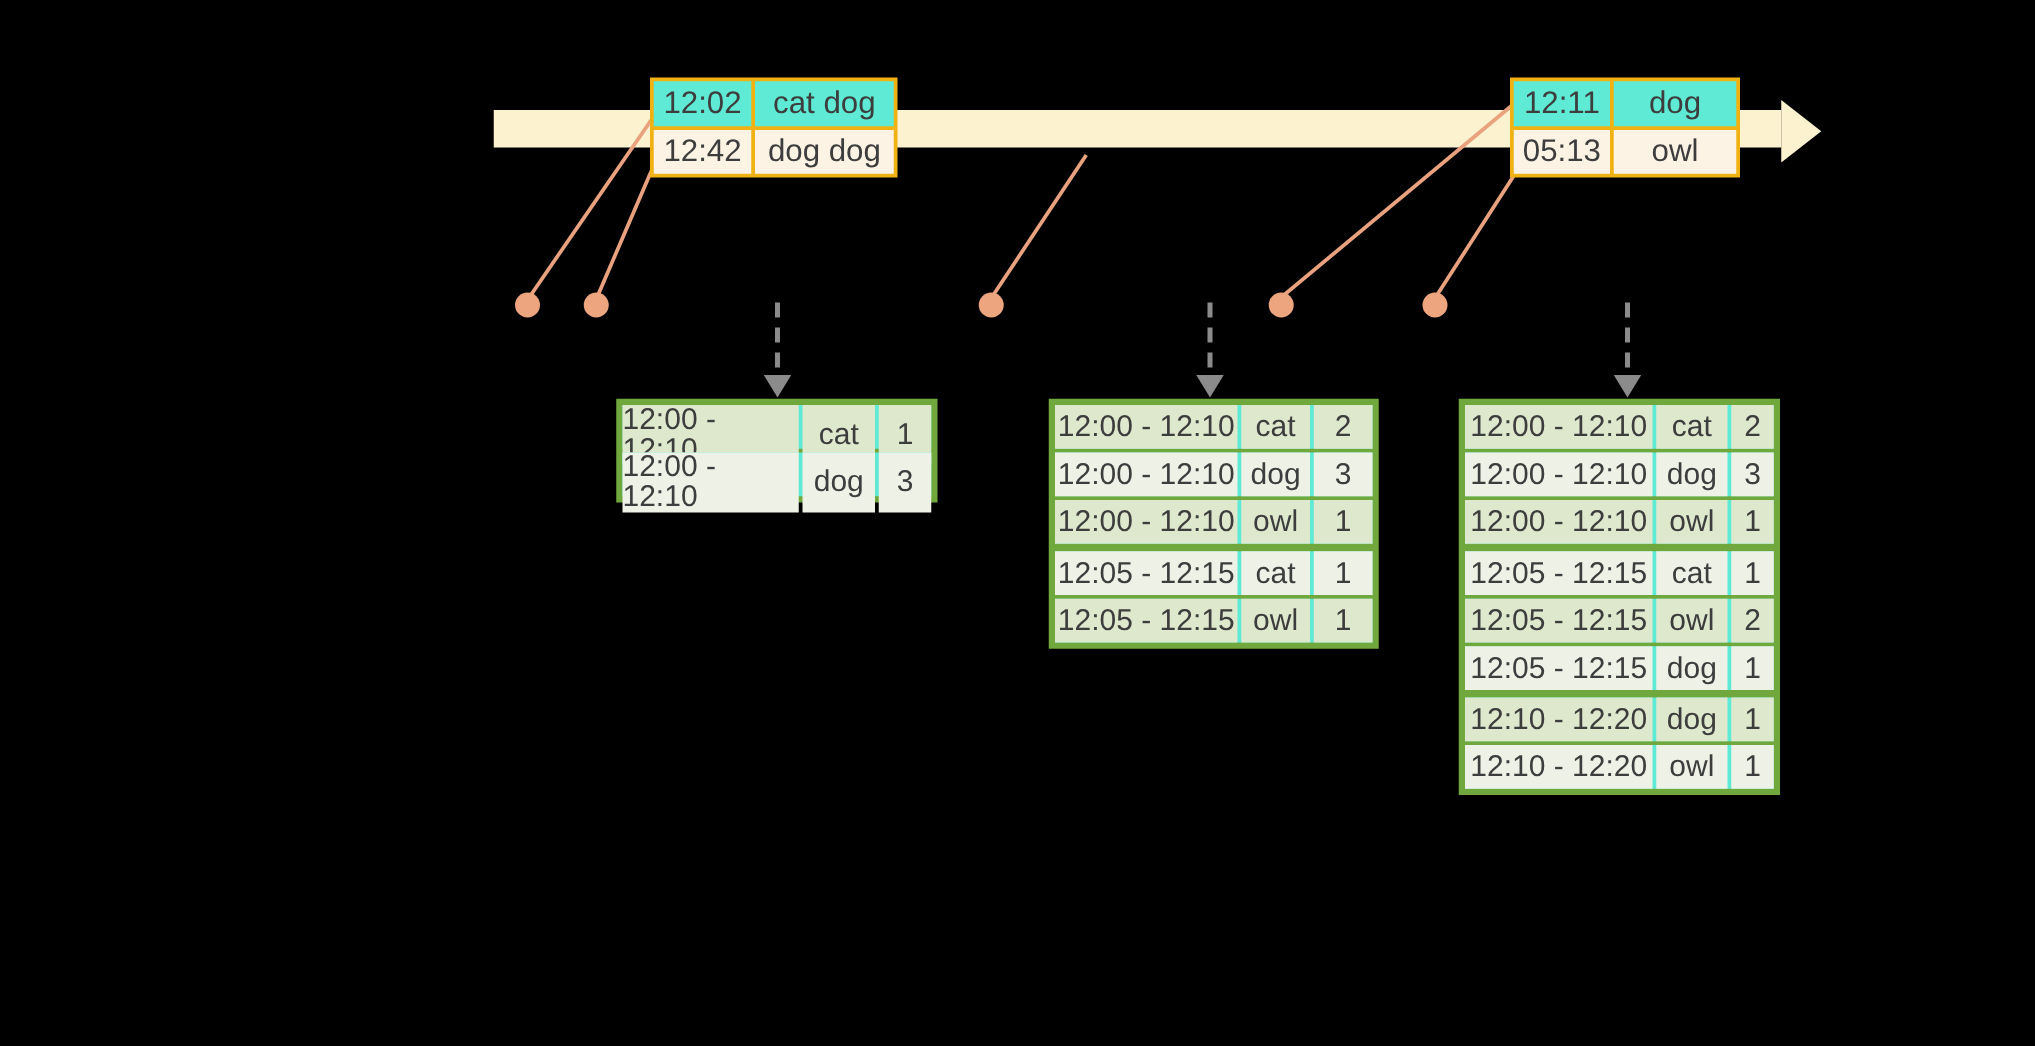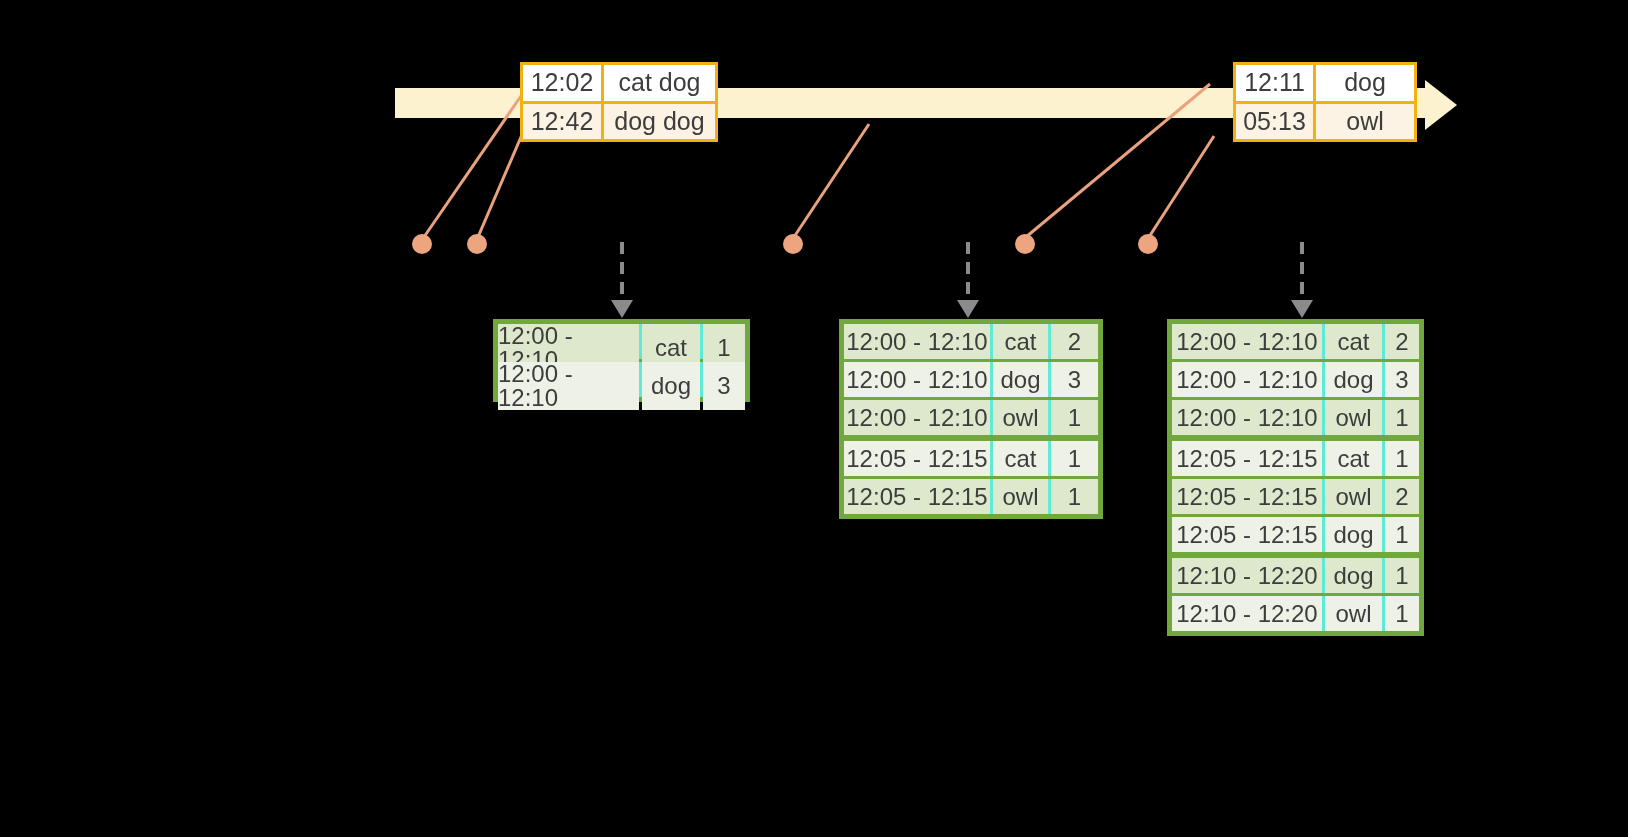--- a/index.html
+++ b/index.html
@@ -12,24 +12,24 @@
   .timeline-head{position:absolute;left:1425px;top:80px;width:0;height:0;
     border-left:32px solid #fcf2d0;border-top:25px solid transparent;border-bottom:25px solid transparent;}
 
   
   svg.overlay{position:absolute;left:0;top:0;}
 
   
   .etable{position:absolute;display:grid;gap:3px;padding:3px;background:#f0b213;}
   #etable1{left:520px;top:62px;width:198px;height:80px;grid-template-columns:78px 1fr;}
   #etable2{left:867px;top:84px;width:196px;height:40px;grid-template-columns:75px 1fr;}
-  #etable3{left:1208px;top:62px;width:184px;height:80px;grid-template-columns:77px 1fr;margin-left:25px;}
+  #etable3{left:1208px;top:62px;width:184px;height:80px;grid-template-columns:77px 1fr;}
   .ecell{display:flex;align-items:center;justify-content:center;
          font-size:25px;color:#3d3d3d;line-height:1;}
-  .peach{background:#ffffff;}
+  .peach{background:#5eead4;}
   .peach-mid{background:#fbe6cd;}
   .peach-light{background:#fdf3e5;}
 
   
   .gtable{position:absolute;display:flex;flex-direction:column;gap:3px;padding:5px;background:#70a83d;}
   .grow{display:grid;gap:3px;background:#5eead4;height:35px;flex:none;}
   .grow.gsep{margin-top:3px;}
   #gtable1{left:493px;top:319px;width:257px;}
   #gtable1 .grow{grid-template-columns:141px 58px 1fr;}
   #gtable2{left:839px;top:319px;width:264px;}

